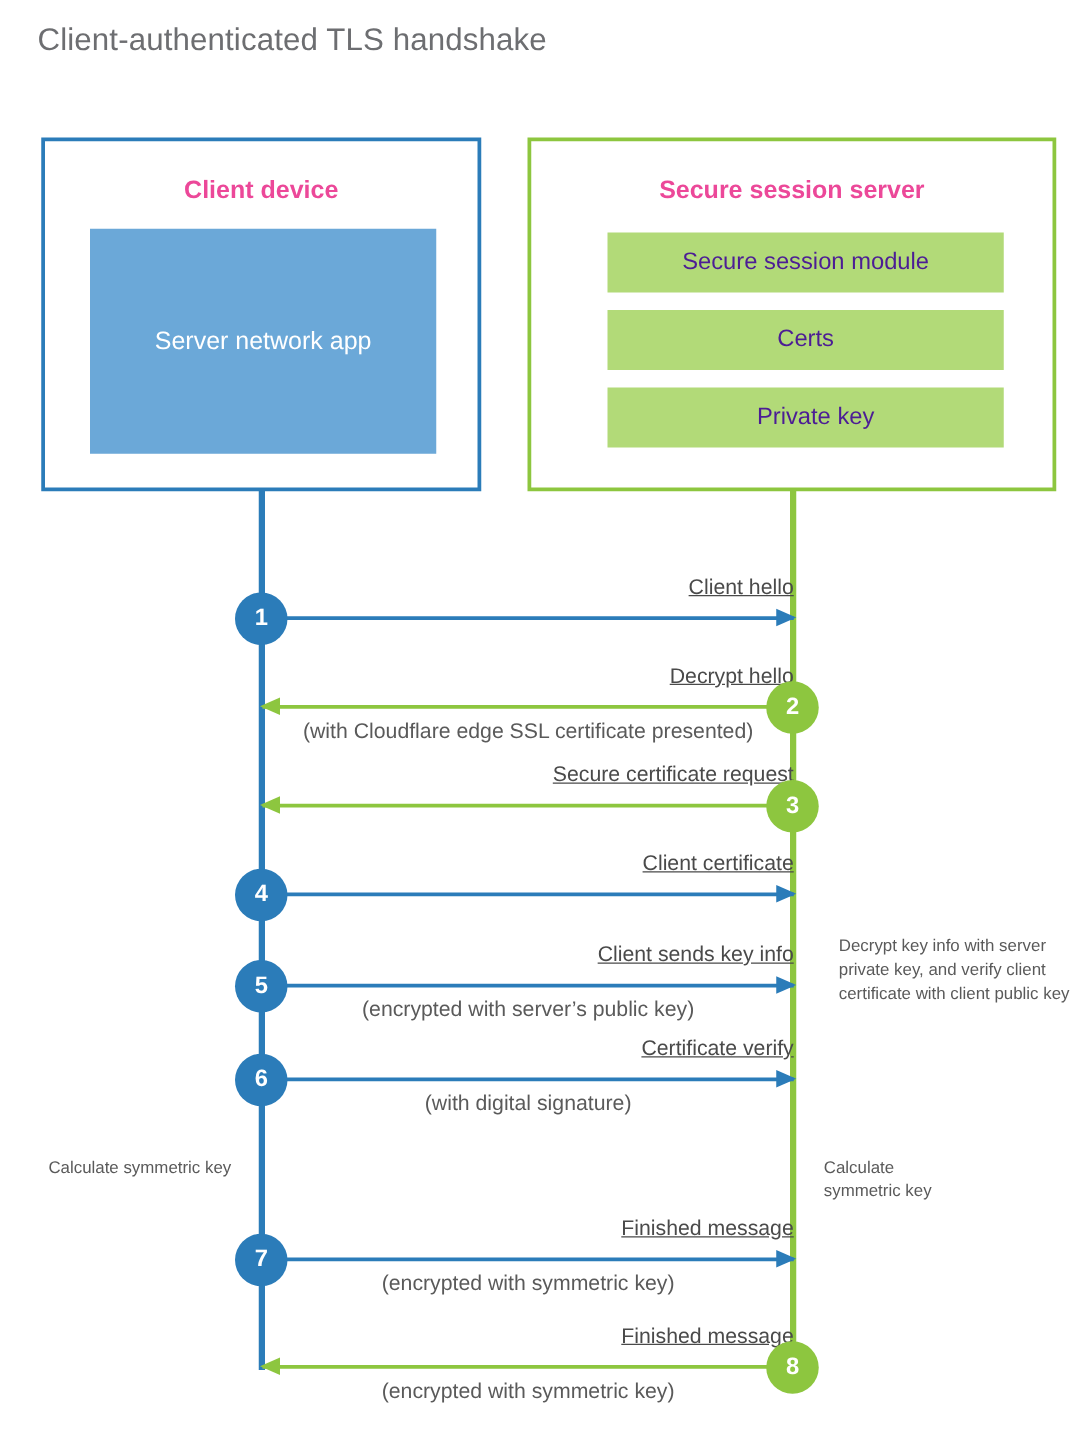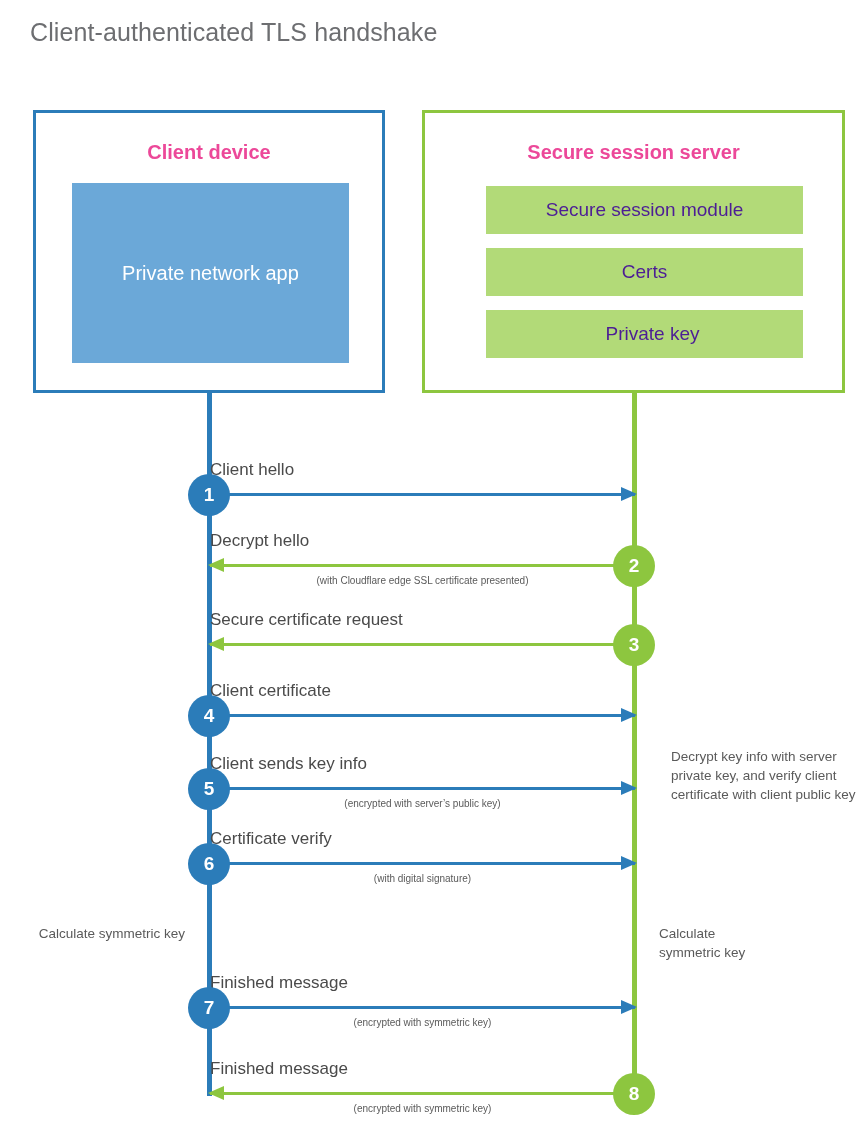--- a/index.html
+++ b/index.html
@@ -166,32 +166,33 @@
   }
   .step-badge.server-side {
     left: 613px;
     background: #8dc63f;
   }
 
   .msg-label {
     position: absolute;
     left: 210px;
     width: 425px;
-    text-align: left;
+    text-align: right;
     font-size: 17px;
     color: #4a4a4a;
     top: -33px;
     white-space: nowrap;
+    text-decoration: underline;
   }
   .msg-sub {
     position: absolute;
     left: 180px;
     width: 485px;
     text-align: center;
-    font-size: 10px;
+    font-size: 17px;
     color: #5a5a5a;
     top: 11px;
     white-space: nowrap;
   }
 
   
   .side-note {
     position: absolute;
     font-size: 13.5px;
     line-height: 1.4;
@@ -210,21 +211,21 @@
 </style>
 </head>
 <body>
 
 <div id="diagram">
 
   <div class="title">Client-authenticated TLS handshake</div>
 
   <div class="party-box client">
     <div class="party-title">Client device</div>
-    <div class="client-app">Private network app</div>
+    <div class="client-app">Server network app</div>
   </div>
 
   <div class="party-box server">
     <div class="party-title">Secure session server</div>
     <div class="server-bars">
       <div class="server-bar">Secure session module</div>
       <div class="server-bar">Certs</div>
       <div class="server-bar">Private key</div>
     </div>
   </div>

